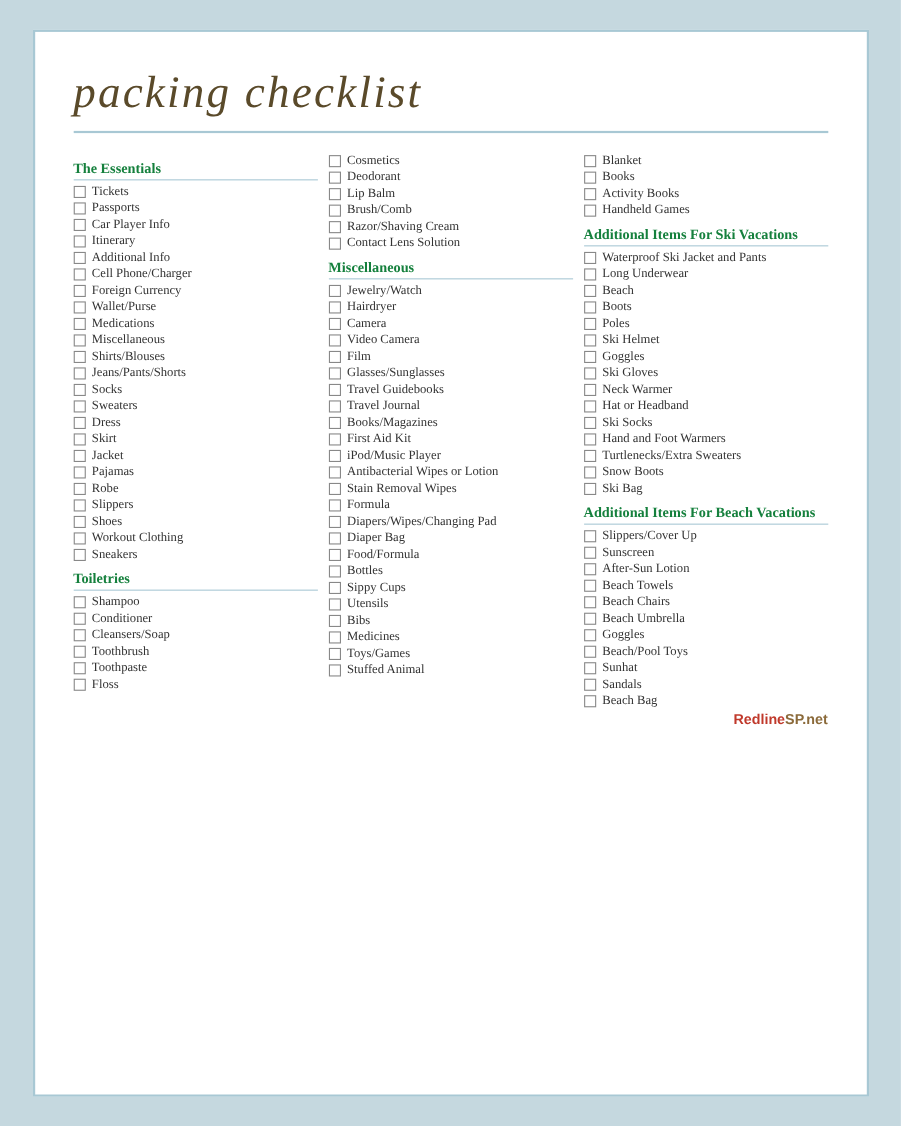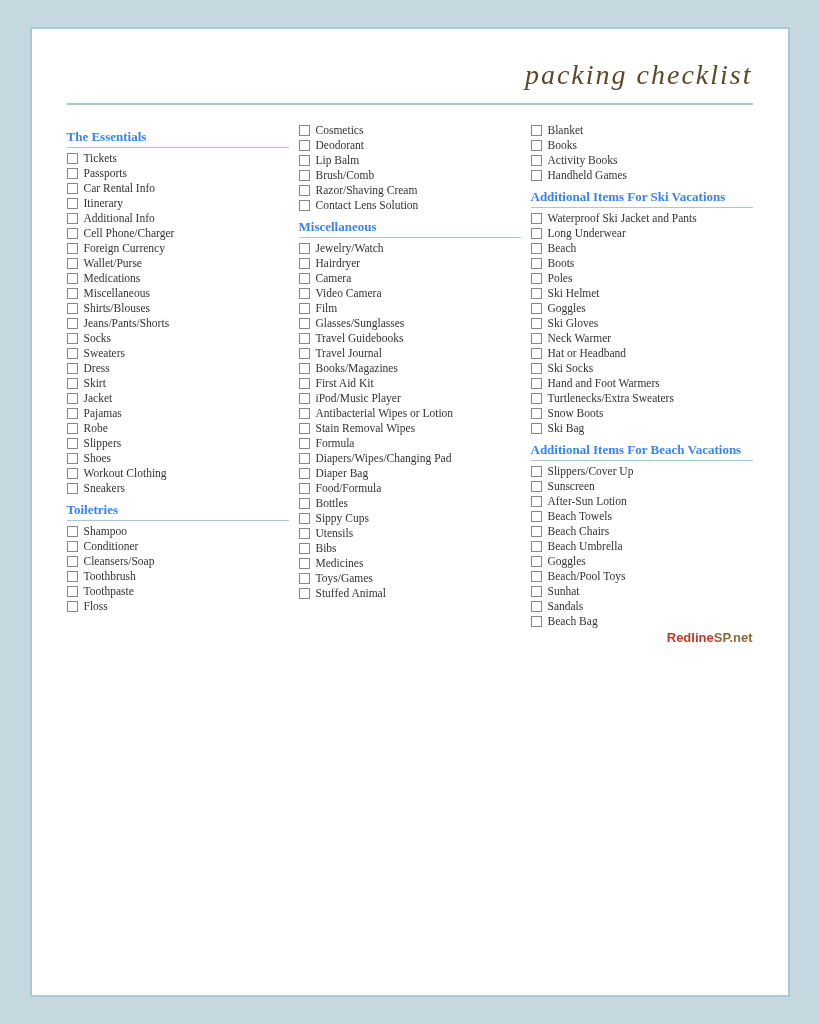--- a/index.html
+++ b/index.html
@@ -14,23 +14,23 @@
       padding: 20px;
     }
     .page {
       background: #fff;
       width: 760px;
       min-height: 970px;
       border: 2px solid #a8c8d4;
       padding: 30px 35px 30px 35px;
     }
     .title {
-      text-align: right;
+      text-align: left;
       font-family: 'Palatino Linotype', Palatino, serif;
-      font-size: 28px;
+      font-size: 41px;
       color: #5a4a2a;
       letter-spacing: 2px;
       margin-bottom: 12px;
       font-style: italic;
       font-weight: normal;
     }
     .title-underline {
       border: none;
       border-top: 2px solid #a8c8d4;
       margin-bottom: 16px;
@@ -42,21 +42,21 @@
     .col {
       flex: 1;
       padding-right: 10px;
     }
     .col:last-child { padding-right: 0; }
 
     .section-header {
       font-family: Georgia, serif;
       font-size: 13px;
       font-weight: bold;
-      color: #3b82f6;
+      color: #15803d;
       margin-top: 8px;
       margin-bottom: 4px;
       border-bottom: 1.5px solid #a8c8d4;
       padding-bottom: 2px;
     }
     .check-item {
       display: flex;
       align-items: center;
       margin: 3px 0;
       font-size: 11.5px;
@@ -95,21 +95,21 @@
         <div class="check-item">
           <span class="box"></span>
           <span>Tickets</span>
         </div>
         <div class="check-item">
           <span class="box"></span>
           <span>Passports</span>
         </div>
         <div class="check-item">
           <span class="box"></span>
-          <span>Car Rental Info</span>
+          <span>Car Player Info</span>
         </div>
         <div class="check-item">
           <span class="box"></span>
           <span>Itinerary</span>
         </div>
         <div class="check-item">
           <span class="box"></span>
           <span>Additional Info</span>
         </div>
         <div class="check-item">

